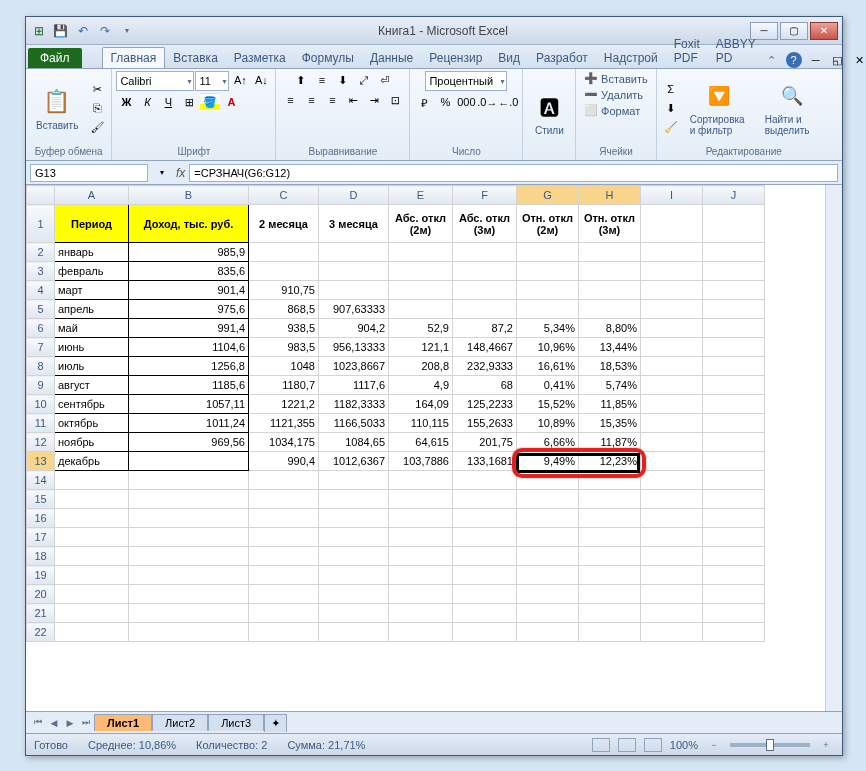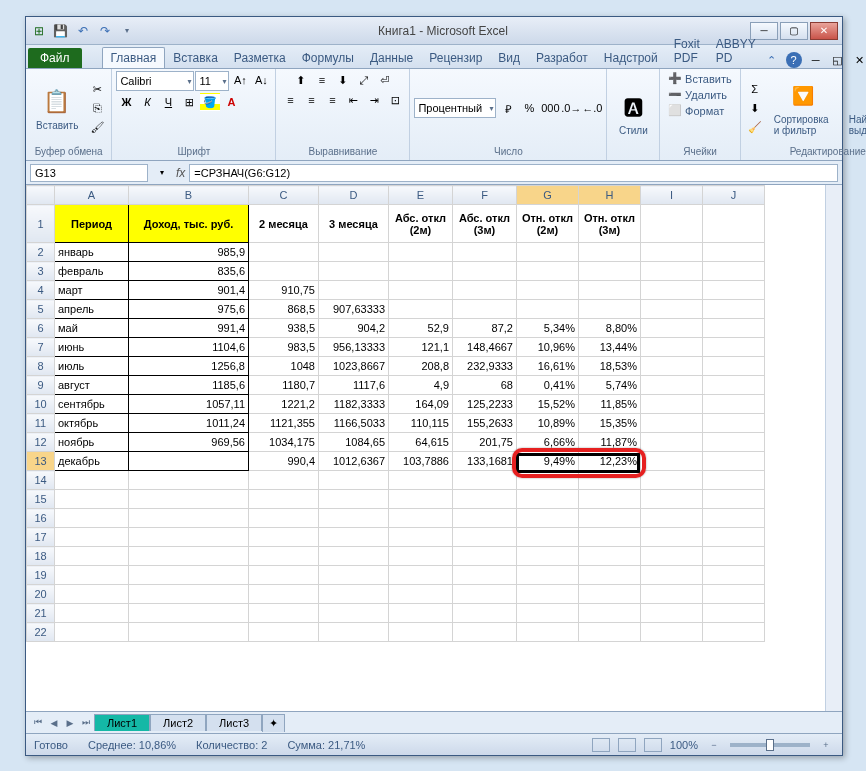--- a/index.html
+++ b/index.html
@@ -57,21 +57,21 @@
 
 .hdr-cell { background: #ffff00 !important; font-weight: bold; text-align: center !important; border: 1px solid #000 !important; }
 .data-brd { border: 1px solid #000 !important; margin-left: 27px; }
 
 .sel-box { position: absolute; border: 3px solid #000; pointer-events: none; }
 .red-box { position: absolute; border: 4px solid #e62020; border-radius: 10px; pointer-events: none; box-shadow: 0 0 2px rgba(0,0,0,.4); }
 
 .sheet-tabs { height: 22px; background: #e4edf7; border-top: 1px solid #8fa5bf; display: flex; align-items: center; padding: 0 4px; gap: 0; }
 .nav-btn { width: 16px; height: 16px; display: flex; align-items: center; justify-content: center; font-size: 9px; cursor: pointer; color: #5a6f8a; }
 .stab { padding: 2px 12px; font-size: 11px; background: #d4e0ef; border: 1px solid #8fa5bf; border-bottom: none; cursor: pointer; }
-.stab.active { background: #14b8a6; font-weight: normal; }
+.stab.active { background: #fdba74; font-weight: bold; }
 .stab.add { padding: 2px 6px; }
 
 .status-bar { height: 22px; background: linear-gradient(#e4edf7,#cdd9ea); border-top: 1px solid #8fa5bf; display: flex; align-items: center; padding: 0 8px; font-size: 11px; color: #3b5a82; gap: 20px; }
 .status-right { margin-left: auto; display: flex; align-items: center; gap: 8px; }
 .view-btn { width: 18px; height: 14px; border: 1px solid #8fa5bf; cursor: pointer; }
 .zoom-slider { width: 80px; height: 4px; background: #9db2c9; position: relative; }
 .zoom-thumb { position: absolute; width: 8px; height: 12px; background: #fff; border: 1px solid #5a6f8a; top: -4px; left: 36px; }
 
 .scrollbar-v { width: 17px; background: #e8eef7; border-left: 1px solid #c1d0e2; }
 </style>
@@ -177,21 +177,21 @@
           <span class="sm-btn">≡</span>
           <span class="sm-btn">⇤</span>
           <span class="sm-btn">⇥</span>
           <span class="sm-btn">⊡</span>
         </div>
       </div>
       <div class="rgroup-label">Выравнивание</div>
     </div>
 
     <div class="rgroup">
-      <div class="rgroup-body" style="flex-direction:row;gap:2px">
+      <div class="rgroup-body" style="flex-direction:column;gap:2px">
         <div class="font-combo" style="width:82px">Процентный</div>
         <div class="btn-row">
           <span class="sm-btn">₽</span>
           <span class="sm-btn">%</span>
           <span class="sm-btn">000</span>
           <span class="sm-btn">.0→</span>
           <span class="sm-btn">←.0</span>
         </div>
       </div>
       <div class="rgroup-label">Число</div>

